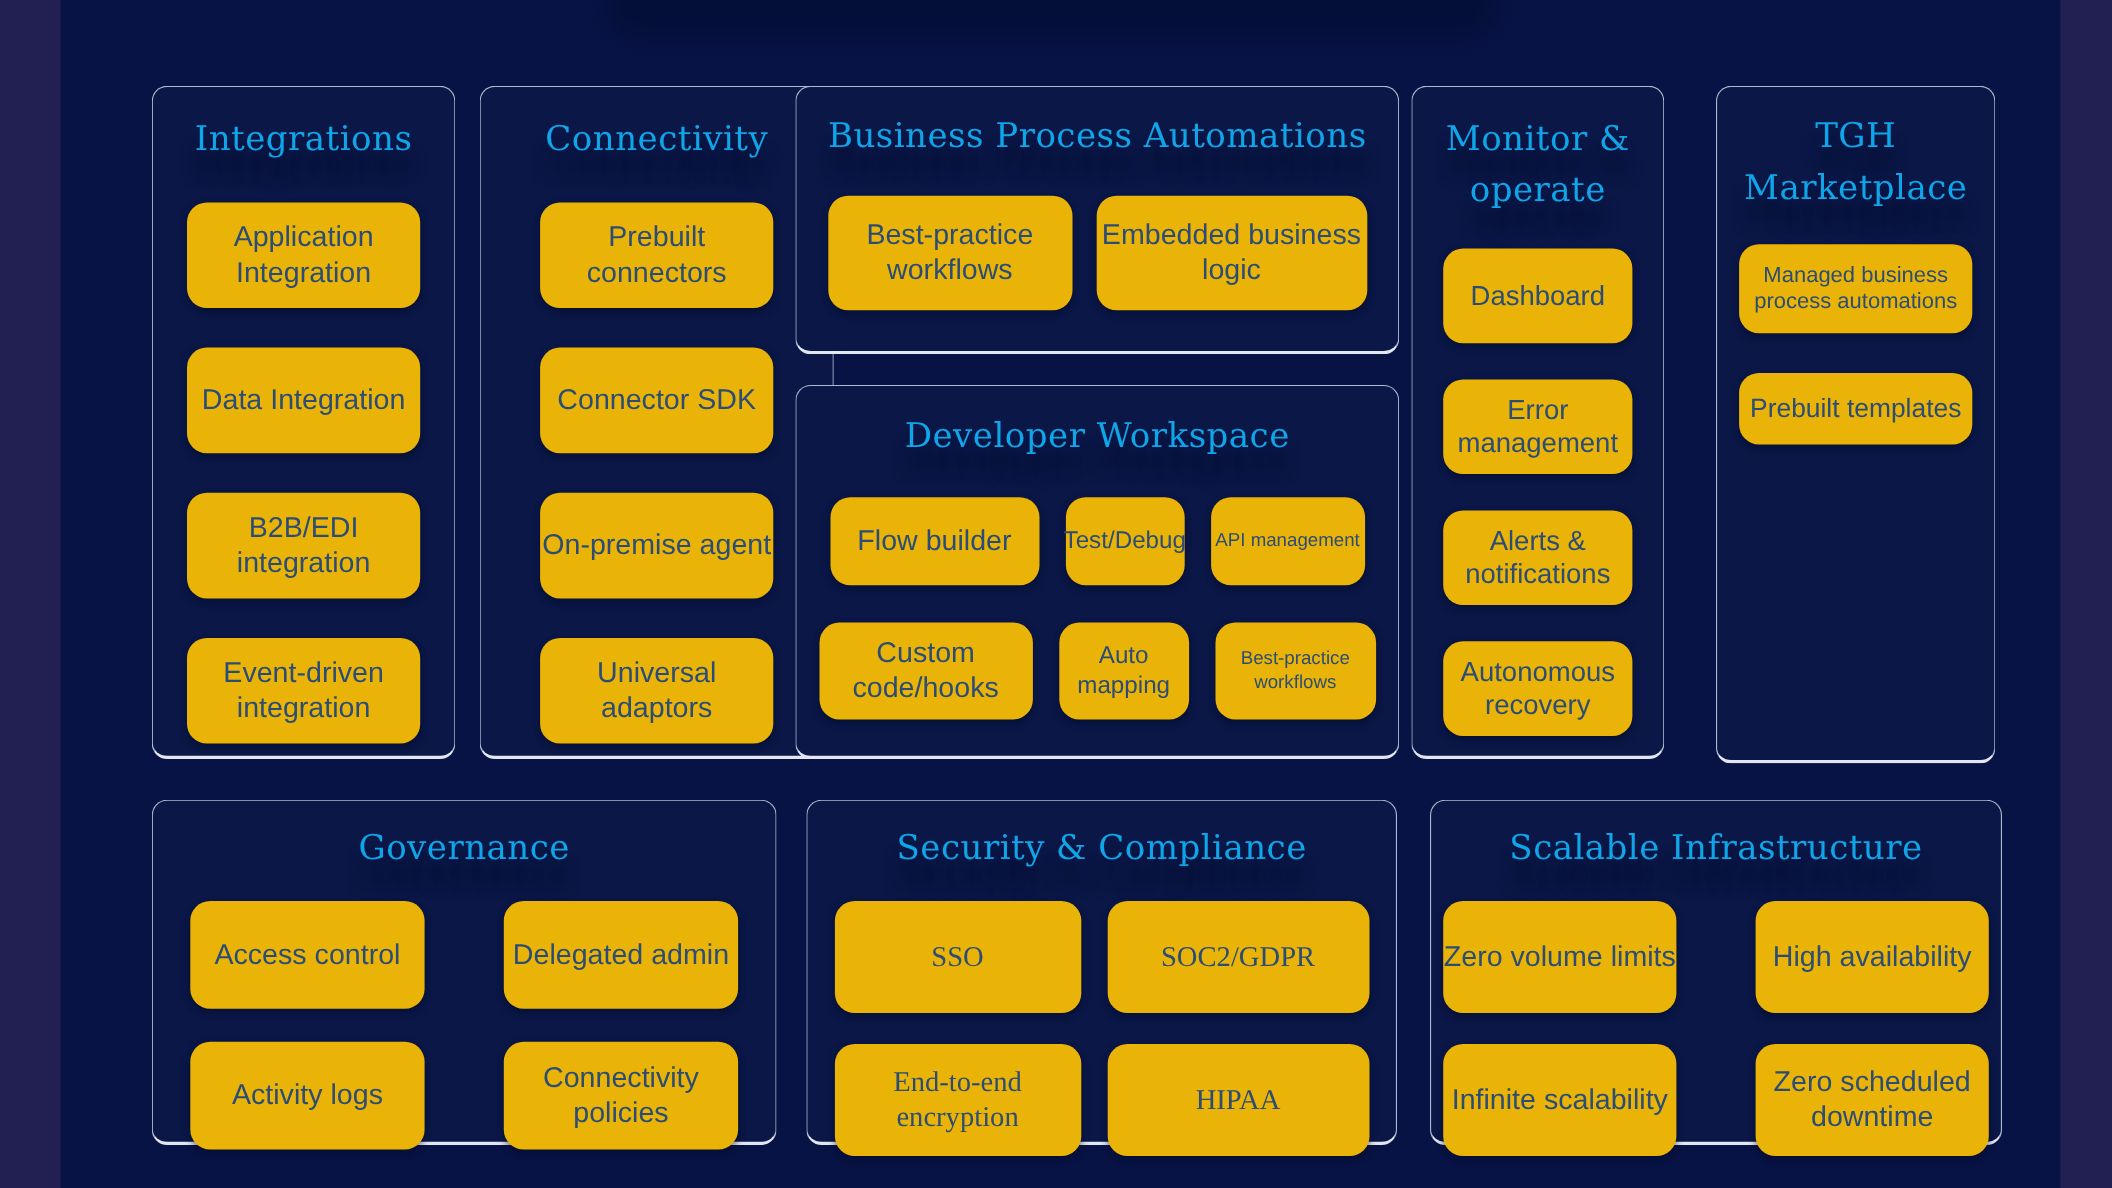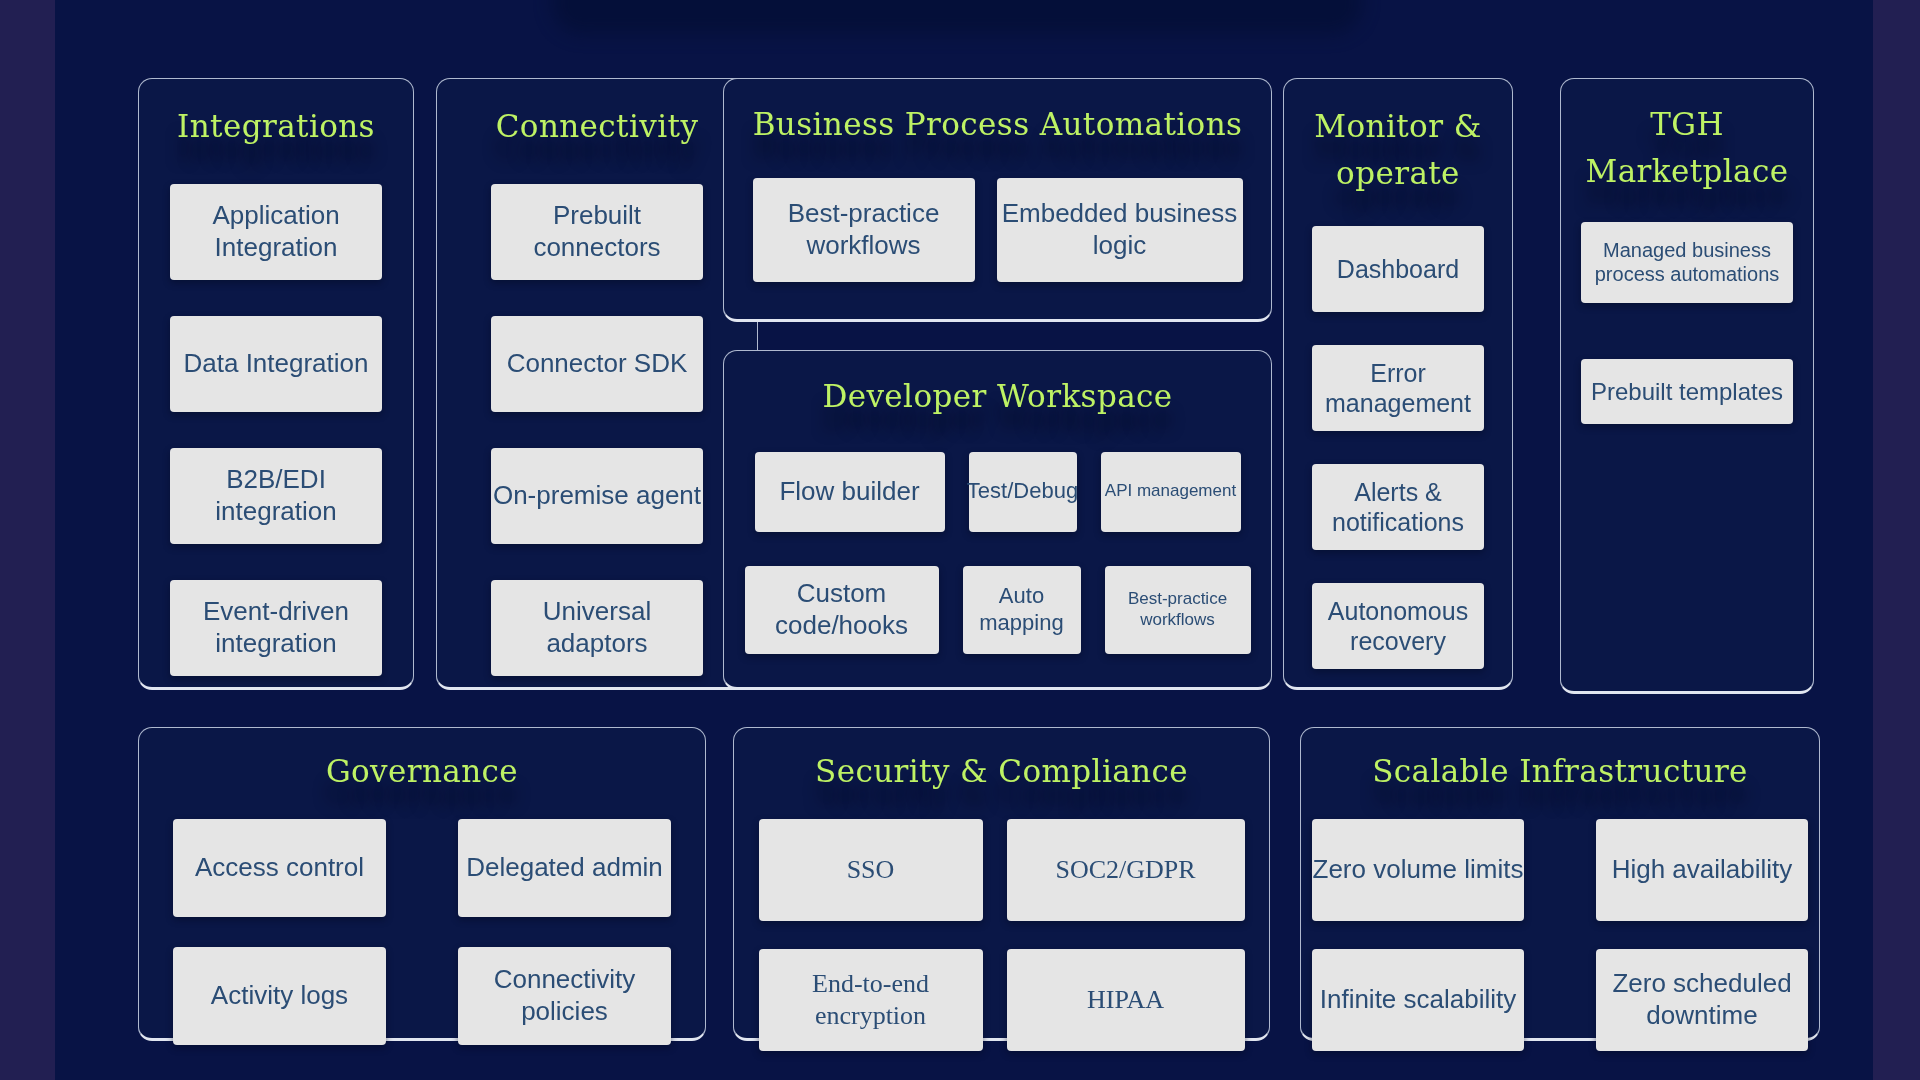--- a/index.html
+++ b/index.html
@@ -22,31 +22,31 @@
     box-sizing:border-box;
     border:1.5px solid rgba(205,214,232,.85);
     border-bottom:3px solid rgba(238,242,250,.95);
     border-radius:14px;
     background:#0a1747;
     display:flex;flex-direction:column;align-items:center;
   }
   .panel-title{
     font-family:"DejaVu Serif","Liberation Serif",serif;
     font-weight:500;
-    color:#bef264;
+    color:#0ea5e9;
     font-size:31px;
     line-height:1.5;
     text-align:center;
     letter-spacing:.4px;
     text-shadow:0 22px 14px rgba(2,7,28,.65);
   }
   .chip{
     box-sizing:border-box;
-    background:#e5e5e5;
-    border-radius:4px;
+    background:#eab308;
+    border-radius:18px;
     color:#2b4d75;
     display:flex;align-items:center;justify-content:center;
     text-align:center;
     line-height:1.22;
     box-shadow:0 3px 7px rgba(3,8,30,.45);
     font-size:26px;
   }
   .chips-col{display:flex;flex-direction:column;align-items:center;}
   .chips-row{display:flex;justify-content:center;align-items:stretch;}
   .chips-grid{display:grid;justify-content:center;}
@@ -75,21 +75,21 @@
   #p-devws .row2 .chip{height:88px;}
   .w190{width:190px;} .w108{width:108px;} .w140{width:140px;}
   .w194{width:194px;} .w118{width:118px;} .w146{width:146px;}
   .f22{font-size:22px;} .f17{font-size:17px;}
 
   #p-monitor .panel-title{width:180px;}
   #p-monitor .chips-col{margin-top:30px;gap:33px;}
   #p-monitor .chip{width:172px;min-height:86px;font-size:25px;padding:6px 4px;}
 
   #p-tgh .panel-title{width:210px;}
-  #p-tgh .chips-col{margin-top:28px;gap:56px;}
+  #p-tgh .chips-col{margin-top:28px;gap:36px;}
   #p-tgh .chip{width:212px;padding:16px 8px;font-size:20px;}
   #p-tgh .chip.big{font-size:24px;padding:18px 8px;}
 
   #p-governance .chips-grid{margin-top:24px;grid-template-columns:213px 213px;column-gap:72px;row-gap:30px;}
   #p-governance .chip{height:98px;}
   #p-security .chips-grid{margin-top:24px;grid-template-columns:224px 238px;column-gap:24px;row-gap:28px;font-family:Liberation Serif, serif;}
   #p-security .chip{height:102px;}
   #p-scalable .chips-grid{margin-top:24px;grid-template-columns:212px 212px;column-gap:72px;row-gap:28px;}
   #p-scalable .chip{height:102px;}
 </style>

